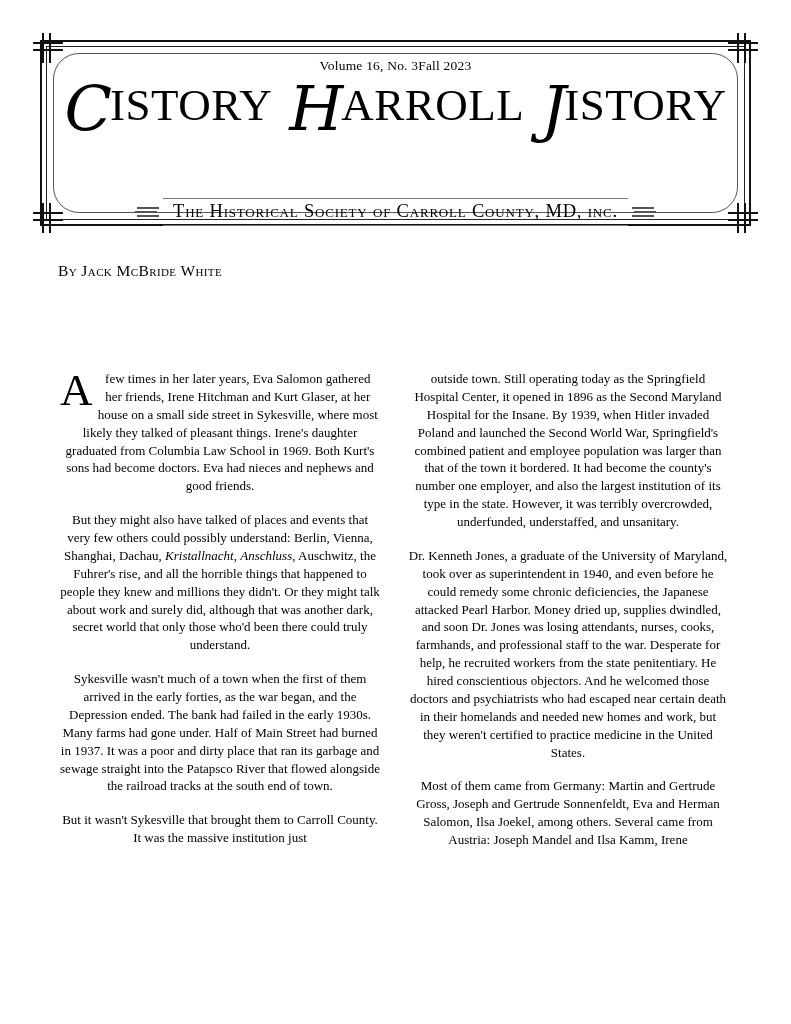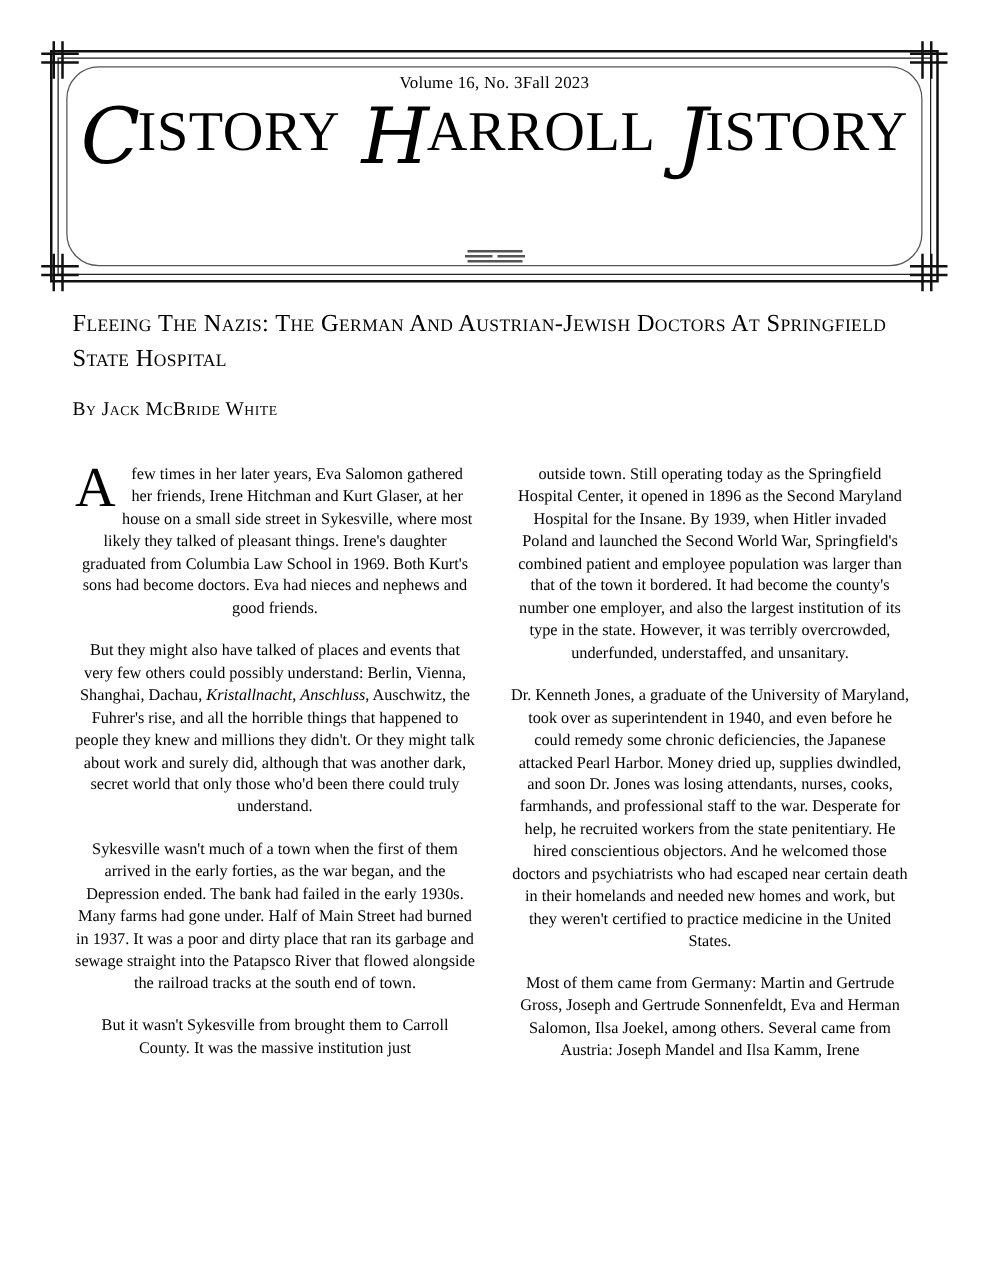--- a/index.html
+++ b/index.html
@@ -237,38 +237,38 @@
   <div class="mh-title">
     <span class="swash">C</span><span class="rest">ISTORY</span><span class="gap"></span><span class="swash">H</span><span class="rest">ARROLL</span><span class="gap"></span><span class="swash">J</span><span class="rest">ISTORY</span>
   </div>
 
   <div class="mh-sub-wrap">
     <span class="mh-orn left">
         <i></i>
         <i></i>
         <i></i>
       </span>
+    <span class="mh-sub">The Historical Society of Carroll County, MD, inc.</span>
     <span class="mh-orn">
         <i></i>
         <i></i>
         <i></i>
       </span>
   </div>
 </div>
 
 <div class="article-head">
-  <h1 class="article-title">Fleeing The Nazis: The German And Austrian-Jewish Doctors At Springfield State Hospital</h1>
   <div class="article-byline">By Jack McBride White</div>
 </div>
 
 <div class="columns">
   <div class="col">
     <p class="dropcap">A few times in her later years, Eva Salomon gathered her friends, Irene Hitchman and Kurt Glaser, at her house on a small side street in Sykesville, where most likely they talked of pleasant things. Irene's daughter graduated from Columbia Law School in 1969. Both Kurt's sons had become doctors. Eva had nieces and nephews and good friends.</p>
     <p>But they might also have talked of places and events that very few others could possibly understand: Berlin, Vienna, Shanghai, Dachau, <em>Kristallnacht</em>, <em>Anschluss</em>, Auschwitz, the Fuhrer's rise, and all the horrible things that happened to people they knew and millions they didn't. Or they might talk about work and surely did, although that was another dark, secret world that only those who'd been there could truly understand.</p>
     <p>Sykesville wasn't much of a town when the first of them arrived in the early forties, as the war began, and the Depression ended. The bank had failed in the early 1930s. Many farms had gone under. Half of Main Street had burned in 1937. It was a poor and dirty place that ran its garbage and sewage straight into the Patapsco River that flowed alongside the railroad tracks at the south end of town.</p>
-    <p>But it wasn't Sykesville from brought them to Carroll County. It was the massive institution just</p>
+    <p>But it wasn't Sykesville that brought them to Carroll County. It was the massive institution just</p>
   </div>
   <div class="col">
     <p>outside town. Still operating today as the Springfield Hospital Center, it opened in 1896 as the Second Maryland Hospital for the Insane. By 1939, when Hitler invaded Poland and launched the Second World War, Springfield's combined patient and employee population was larger than that of the town it bordered. It had become the county's number one employer, and also the largest institution of its type in the state. However, it was terribly overcrowded, underfunded, understaffed, and unsanitary.</p>
     <p>Dr. Kenneth Jones, a graduate of the University of Maryland, took over as superintendent in 1940, and even before he could remedy some chronic deficiencies, the Japanese attacked Pearl Harbor. Money dried up, supplies dwindled, and soon Dr. Jones was losing attendants, nurses, cooks, farmhands, and professional staff to the war. Desperate for help, he recruited workers from the state penitentiary. He hired conscientious objectors. And he welcomed those doctors and psychiatrists who had escaped near certain death in their homelands and needed new homes and work, but they weren't certified to practice medicine in the United States.</p>
     <p>Most of them came from Germany: Martin and Gertrude Gross, Joseph and Gertrude Sonnenfeldt, Eva and Herman Salomon, Ilsa Joekel, among others. Several came from Austria: Joseph Mandel and Ilsa Kamm, Irene</p>
   </div>
 </div>
 
 </body></html>

